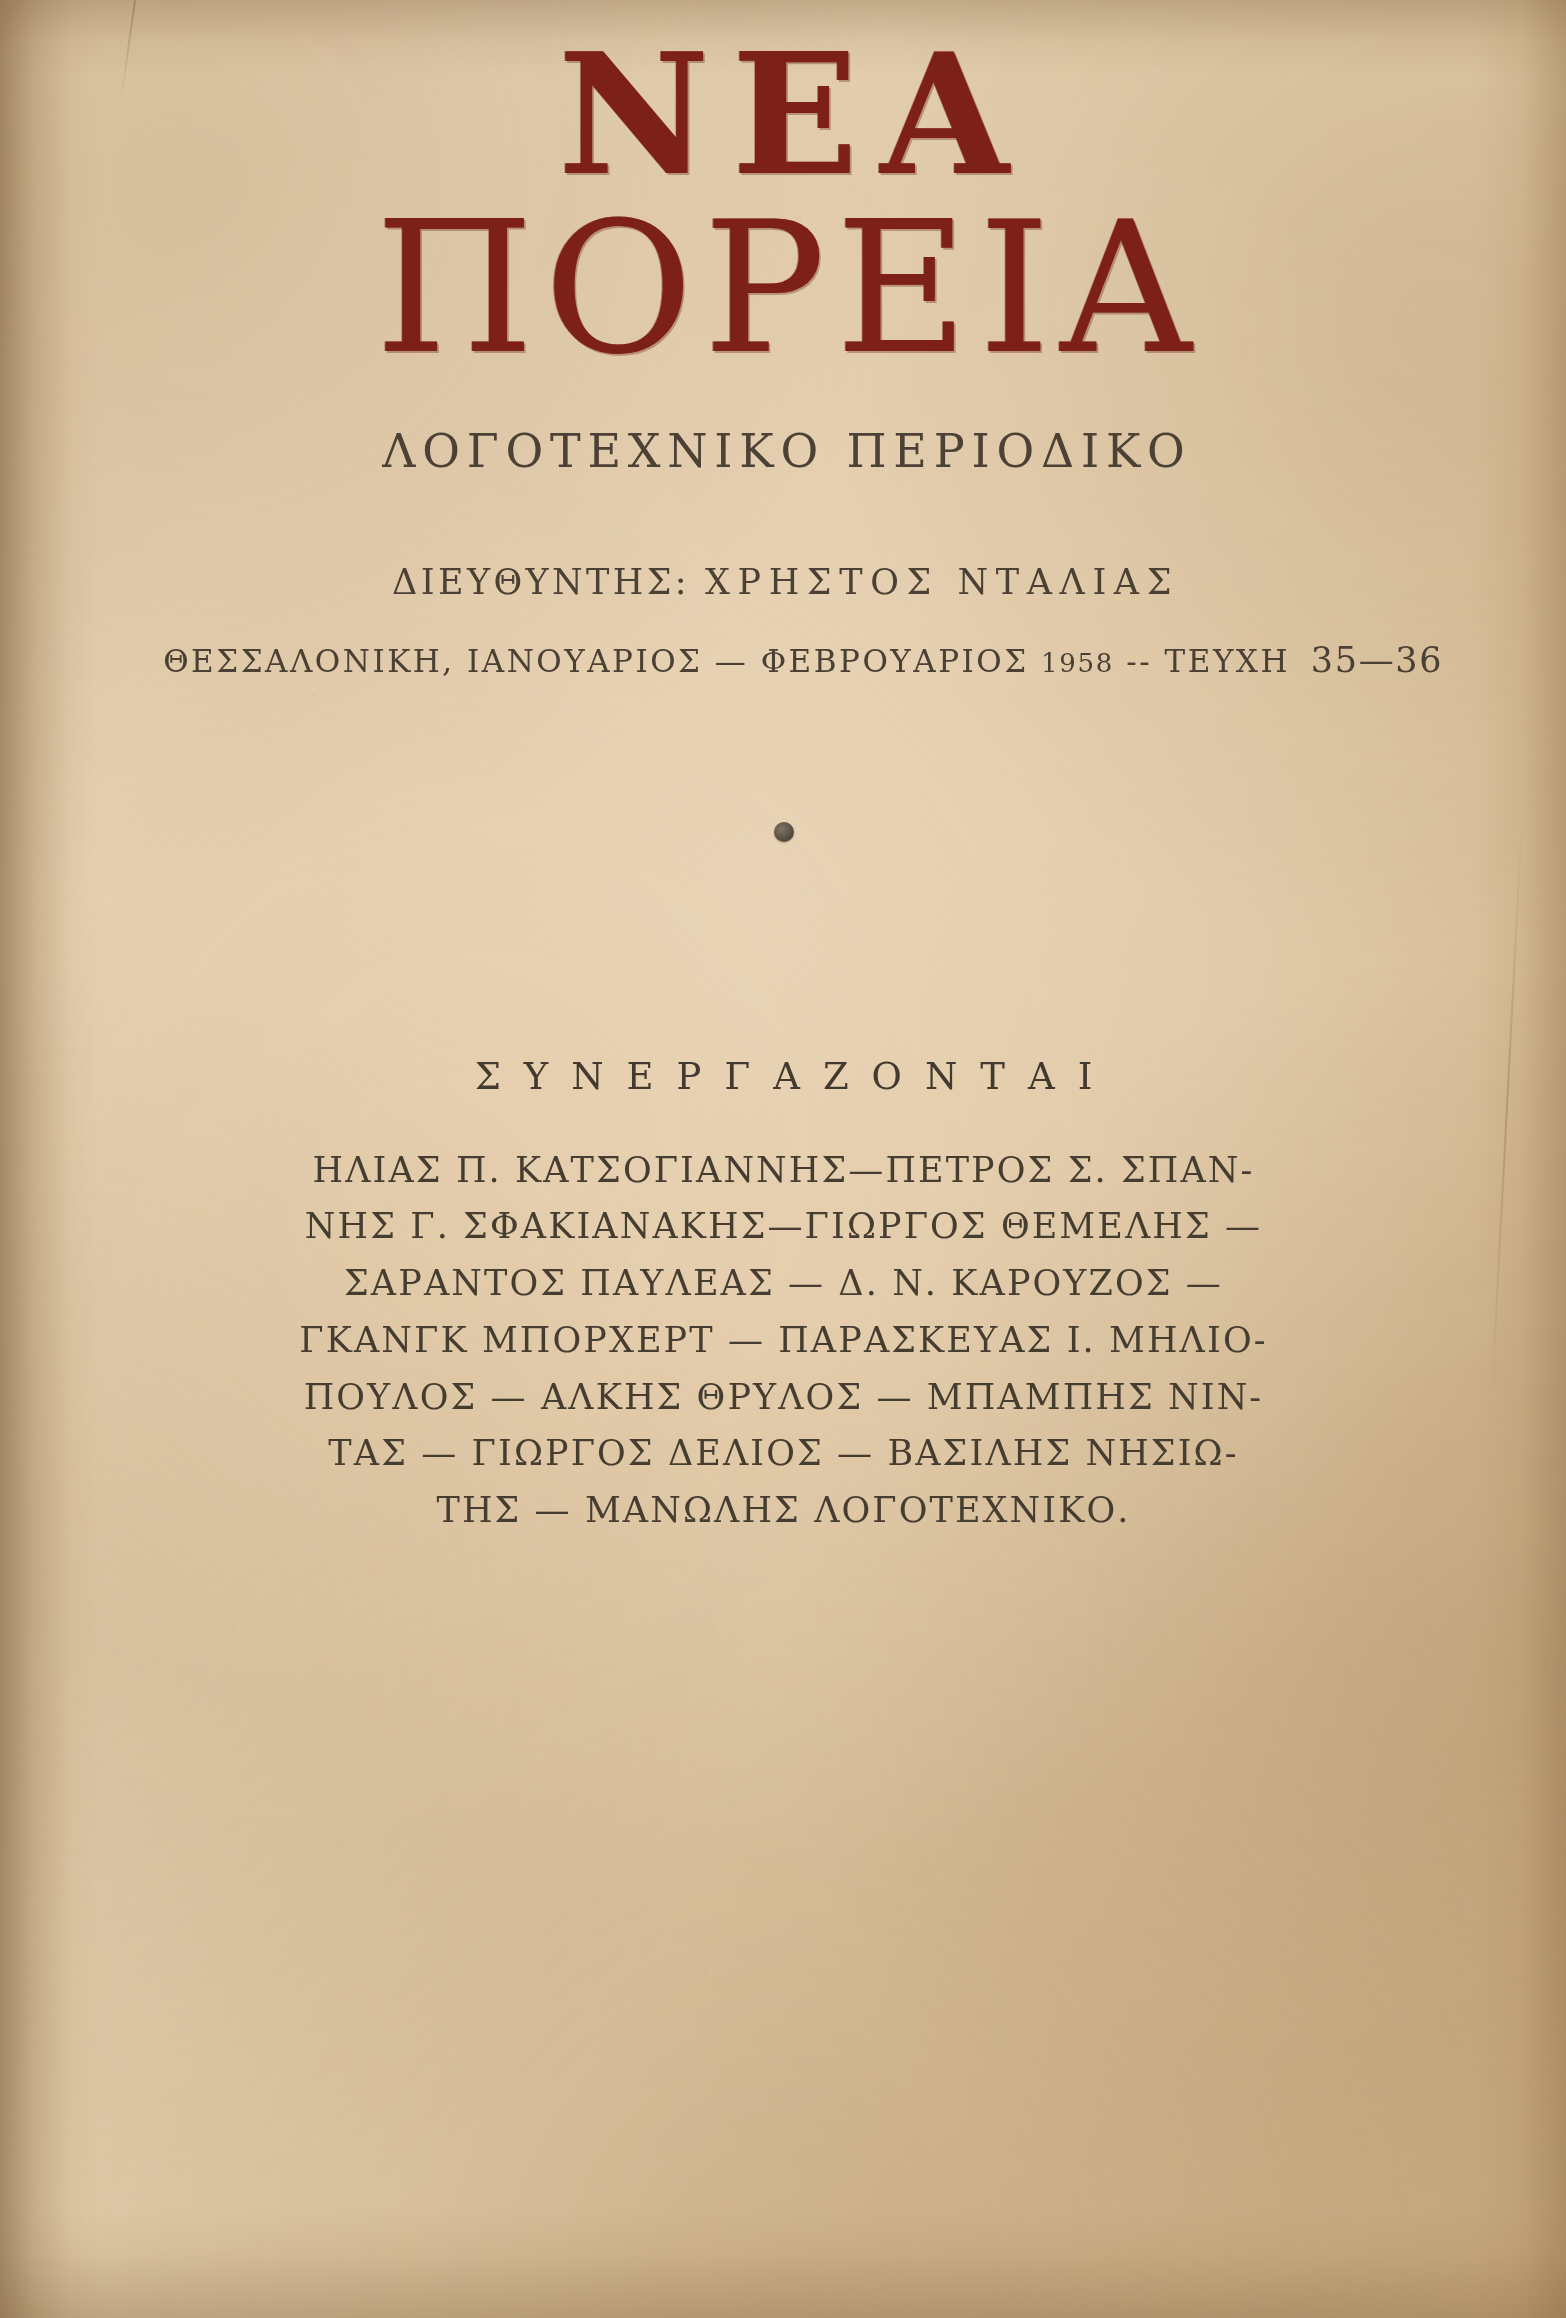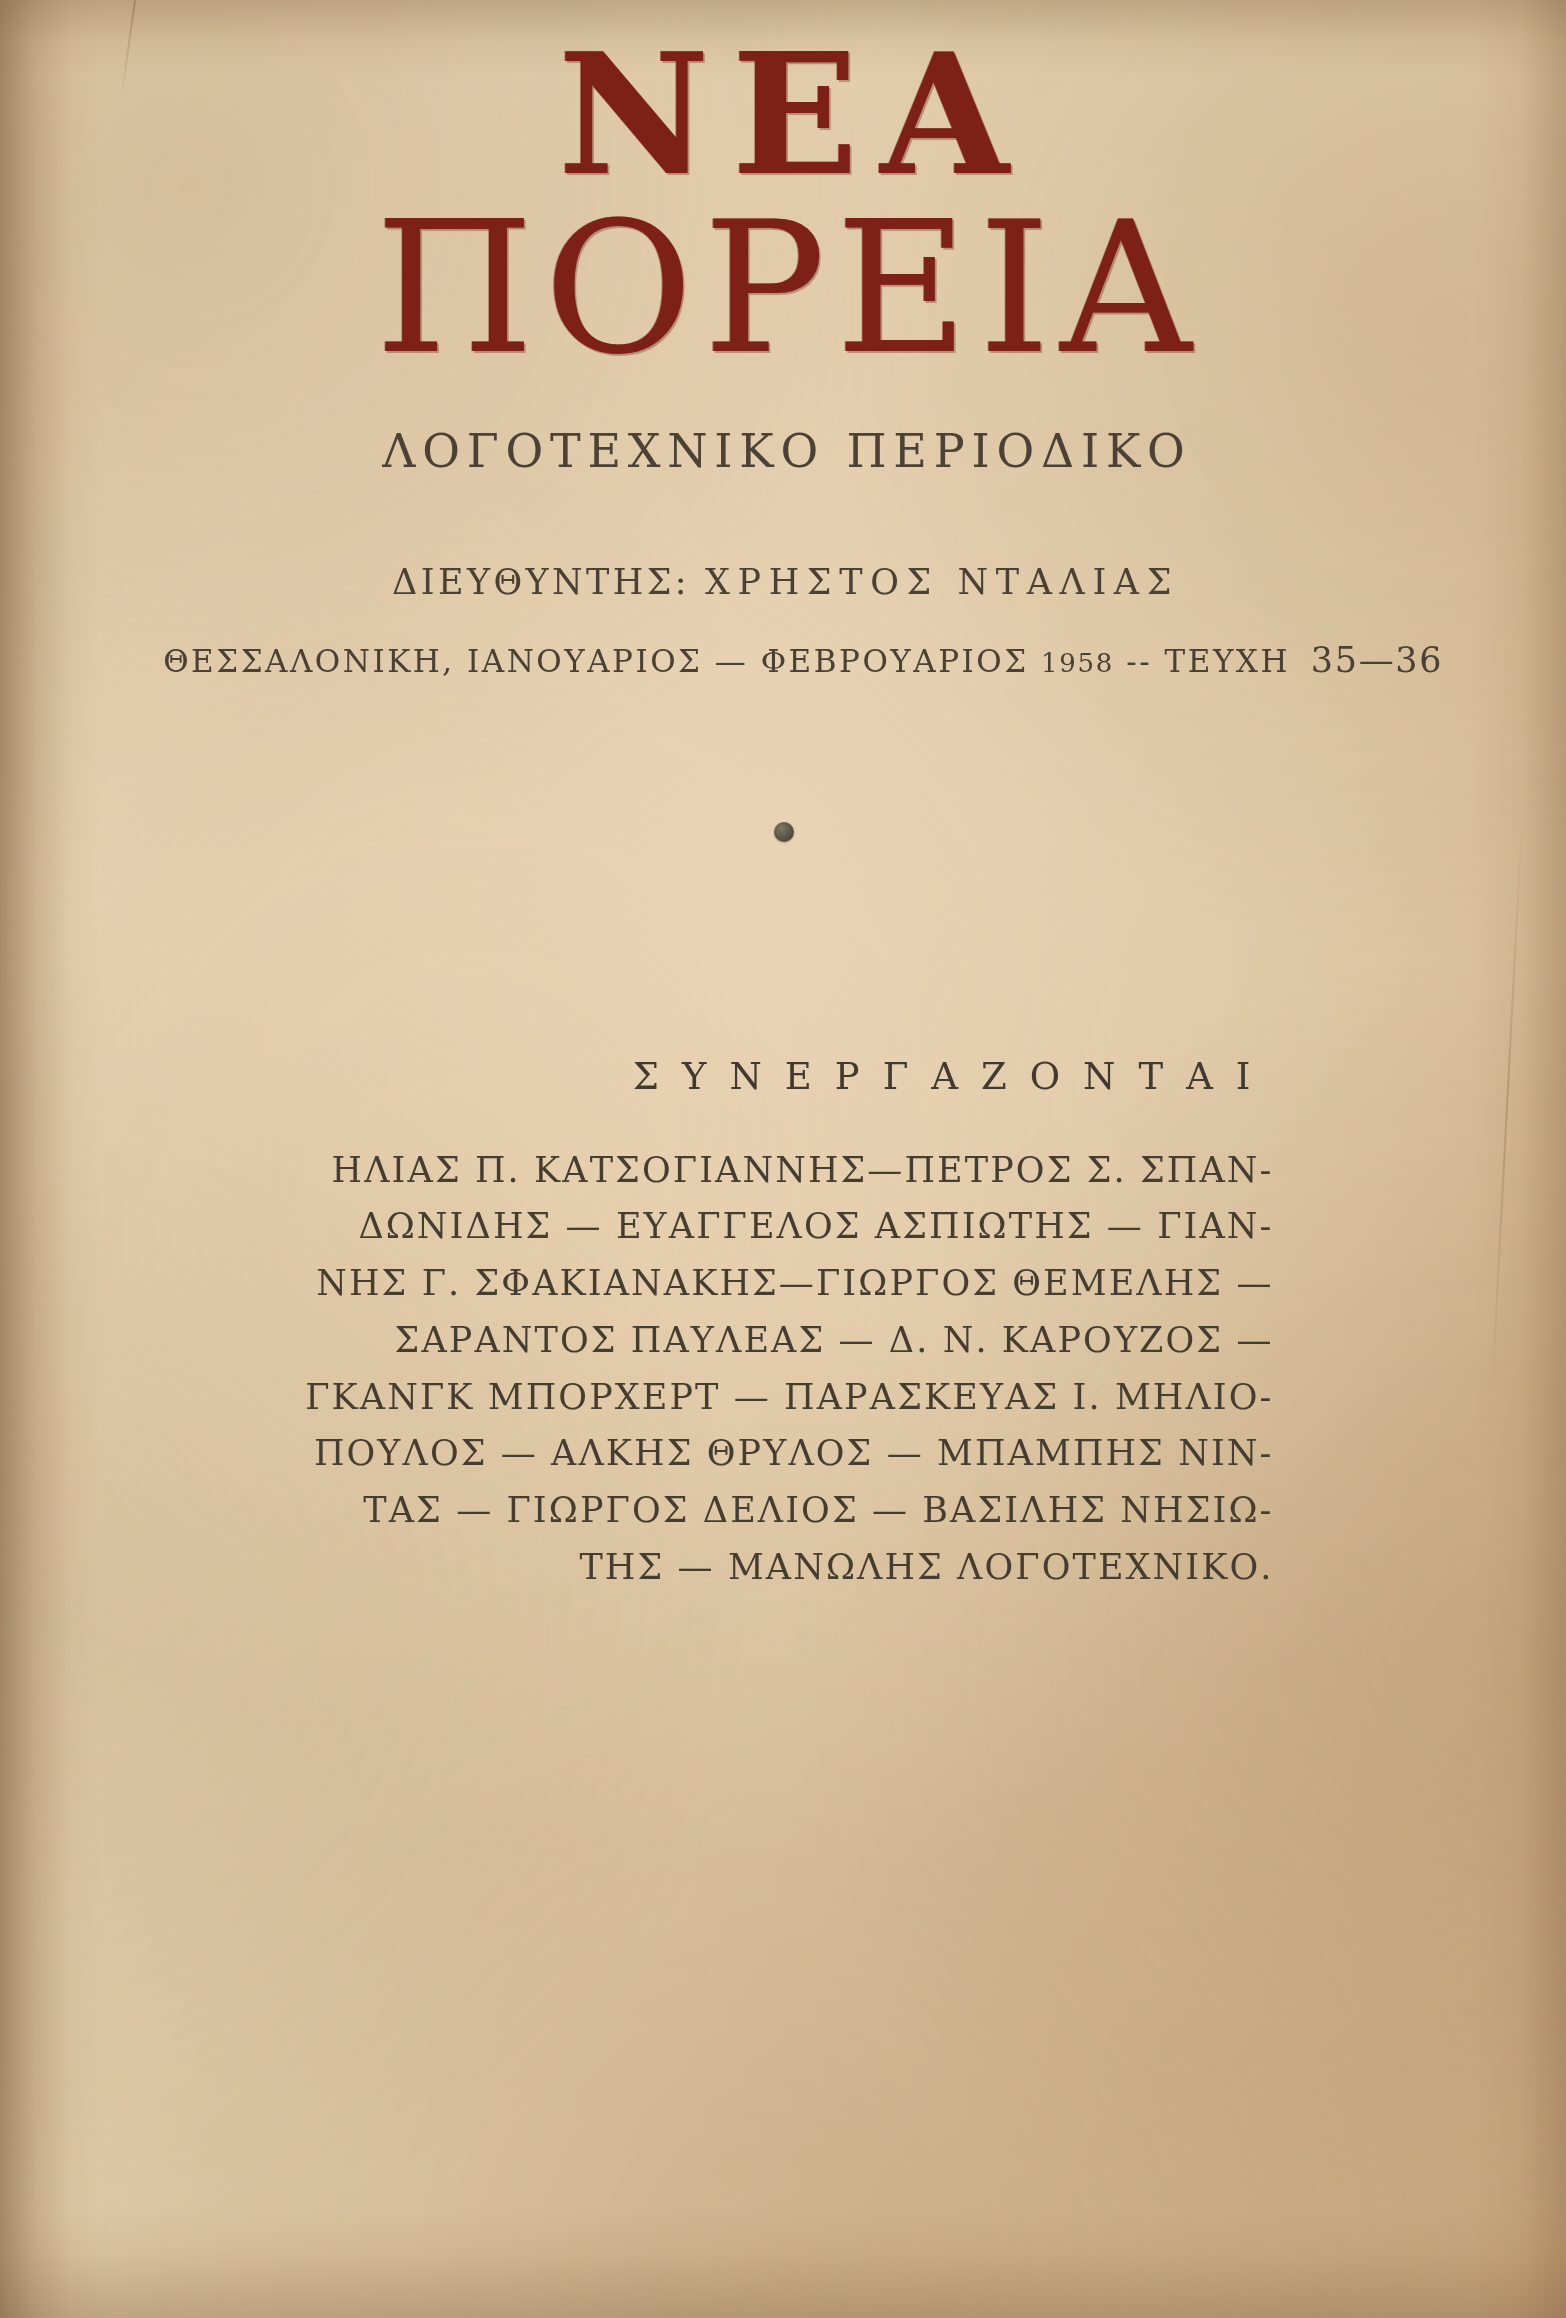--- a/index.html
+++ b/index.html
@@ -178,21 +178,21 @@
     border-radius: 50%;
     background: radial-gradient(circle at 38% 34%, #7e7567 0%, #5b5246 55%, #3e372d 100%);
     box-shadow: 0 0.8px 1.7px rgba(80,60,35,0.4);
   }
 
   
   .contrib {
     margin: 0 auto;
     margin-top: 213px;
     width: 980px;
-    text-align: right;
+    text-align: center;
   }
   .contrib-heading {
     font-family: "DejaVu Serif", serif;
     color: #433a2f;
     font-size: 37px;
     letter-spacing: 23px;
     text-indent: 23px;
     margin-bottom: 44px;
   }
   .contrib-lines {
@@ -238,21 +238,20 @@
         <span class="issnum">35—36</span>
       </div>
 
       <div class="ornament"></div>
     </div>
 
     <div class="contrib">
       <div class="contrib-heading">ΣΥΝΕΡΓΑΖΟΝΤΑΙ</div>
       <div class="contrib-lines">
         <div class="contrib-line">ΗΛΙΑΣ Π. ΚΑΤΣΟΓΙΑΝΝΗΣ—ΠΕΤΡΟΣ Σ. ΣΠΑΝ-</div>
-        <div class="contrib-line">ΔΩΝΙΔΗΣ — ΕΥΑΓΓΕΛΟΣ ΑΣΠΙΩΤΗΣ — ΓΙΑΝ-</div>
         <div class="contrib-line">ΝΗΣ Γ. ΣΦΑΚΙΑΝΑΚΗΣ—ΓΙΩΡΓΟΣ ΘΕΜΕΛΗΣ —</div>
         <div class="contrib-line">ΣΑΡΑΝΤΟΣ ΠΑΥΛΕΑΣ — Δ. Ν. ΚΑΡΟΥΖΟΣ —</div>
         <div class="contrib-line">ΓΚΑΝΓΚ ΜΠΟΡΧΕΡΤ — ΠΑΡΑΣΚΕΥΑΣ Ι. ΜΗΛΙΟ-</div>
         <div class="contrib-line">ΠΟΥΛΟΣ — ΑΛΚΗΣ ΘΡΥΛΟΣ — ΜΠΑΜΠΗΣ ΝΙΝ-</div>
         <div class="contrib-line">ΤΑΣ — ΓΙΩΡΓΟΣ ΔΕΛΙΟΣ — ΒΑΣΙΛΗΣ ΝΗΣΙΩ-</div>
         <div class="contrib-line">ΤΗΣ — ΜΑΝΩΛΗΣ ΛΟΓΟΤΕΧΝΙΚΟ.</div>
       </div>
     </div>
 
   </div>

